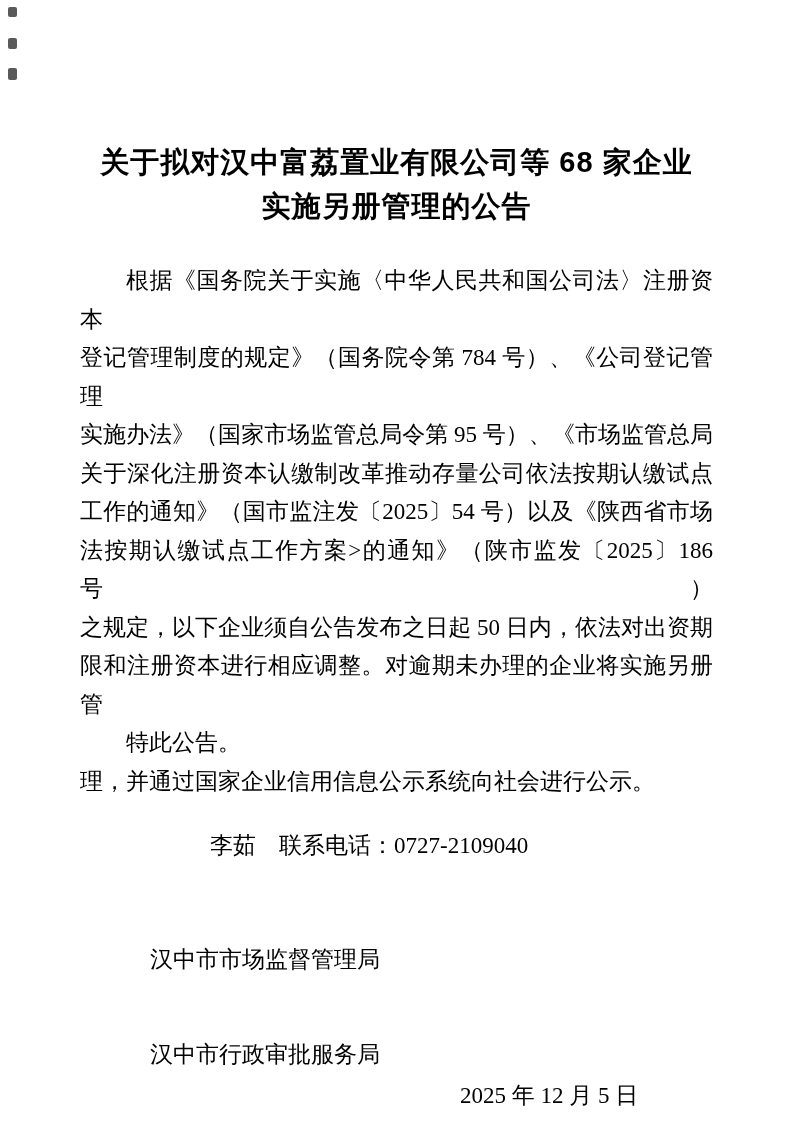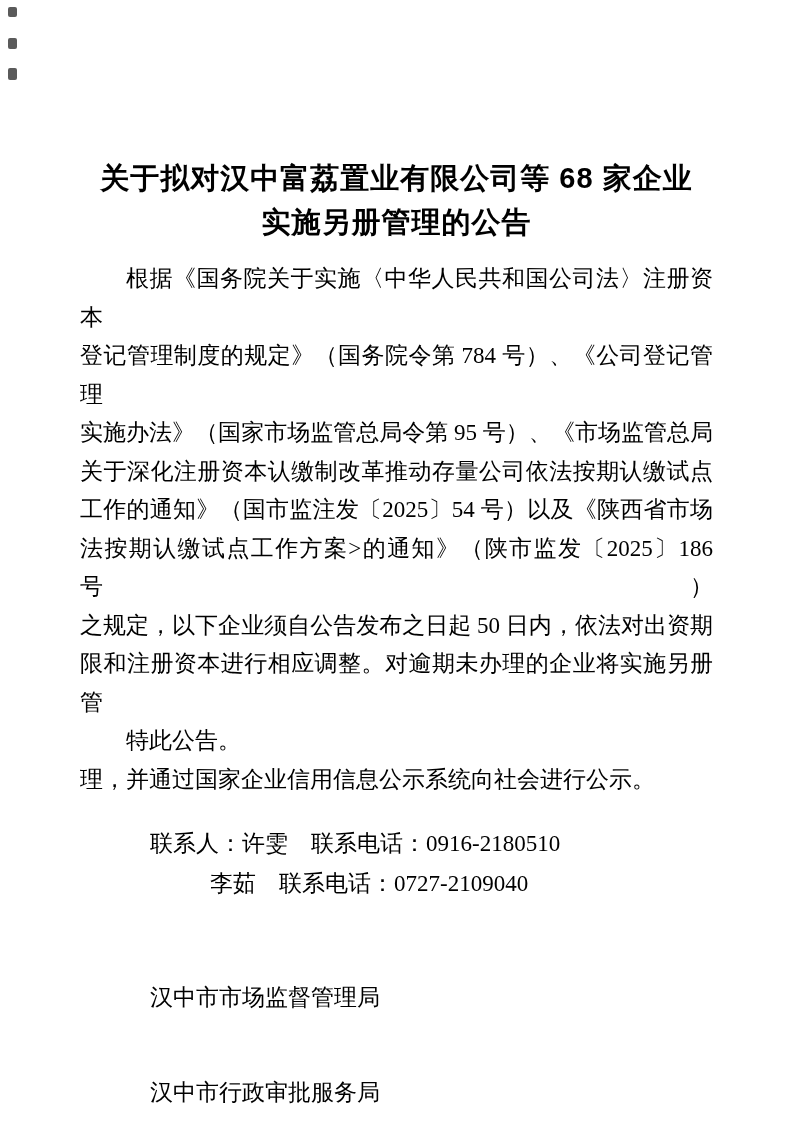--- a/index.html
+++ b/index.html
@@ -23,32 +23,32 @@
     width: 9px;
     background: #3d3d3d;
     border-radius: 2px;
     opacity: 0.85;
   }
   .scan-mark.m1 { top: 7px;  height: 10px; }
   .scan-mark.m2 { top: 38px; height: 11px; }
   .scan-mark.m3 { top: 68px; height: 12px; }
 
   .title {
-    margin: 16px;
+    margin: 0;
     padding: 140px 60px 0 60px;
     text-align: center;
     font-family: "Liberation Sans", "DejaVu Sans", sans-serif;
     font-weight: 700;
     font-size: 29px;
     line-height: 44px;
     letter-spacing: 1px;
   }
 
   .doc-body {
-    margin-top: 16px;
+    margin-top: 34px;
     padding: 0 80px;
     font-size: 23px;
     line-height: 38.5px;
   }
   .doc-body .line {
     white-space: nowrap;
   }
   .doc-body .line.just {
     white-space: normal;
     text-align: justify;
@@ -106,21 +106,20 @@
     <div class="line just">关于深化注册资本认缴制改革推动存量公司依法按期认缴试点</div>
     <div class="line just">工作的通知》（国市监注发〔2025〕54 号）以及《陕西省市场</div>
     <div class="line just">法按期认缴试点工作方案&gt;的通知》（陕市监发〔2025〕186 号）</div>
     <div class="line just">之规定，以下企业须自公告发布之日起 50 日内，依法对出资期</div>
     <div class="line just">限和注册资本进行相应调整。对逾期未办理的企业将实施另册管</div>
     <div class="line indent">特此公告。</div>
     <div class="line">理，并通过国家企业信用信息公示系统向社会进行公示。</div>
   </div>
 
   <div class="contact">
-    <div class="contact-line1">联系人：许雯　联系电话：0916-2180510</div>
     <div class="contact-line2">李茹　联系电话：0727-2109040</div>
   </div>
 
   <div class="signature">
     <div class="orgs">
       <span>汉中市市场监督管理局</span>
       <span>汉中市行政审批服务局</span>
     </div>
     <div class="date-line">2025 年 12 月 5 日</div>
   </div>

